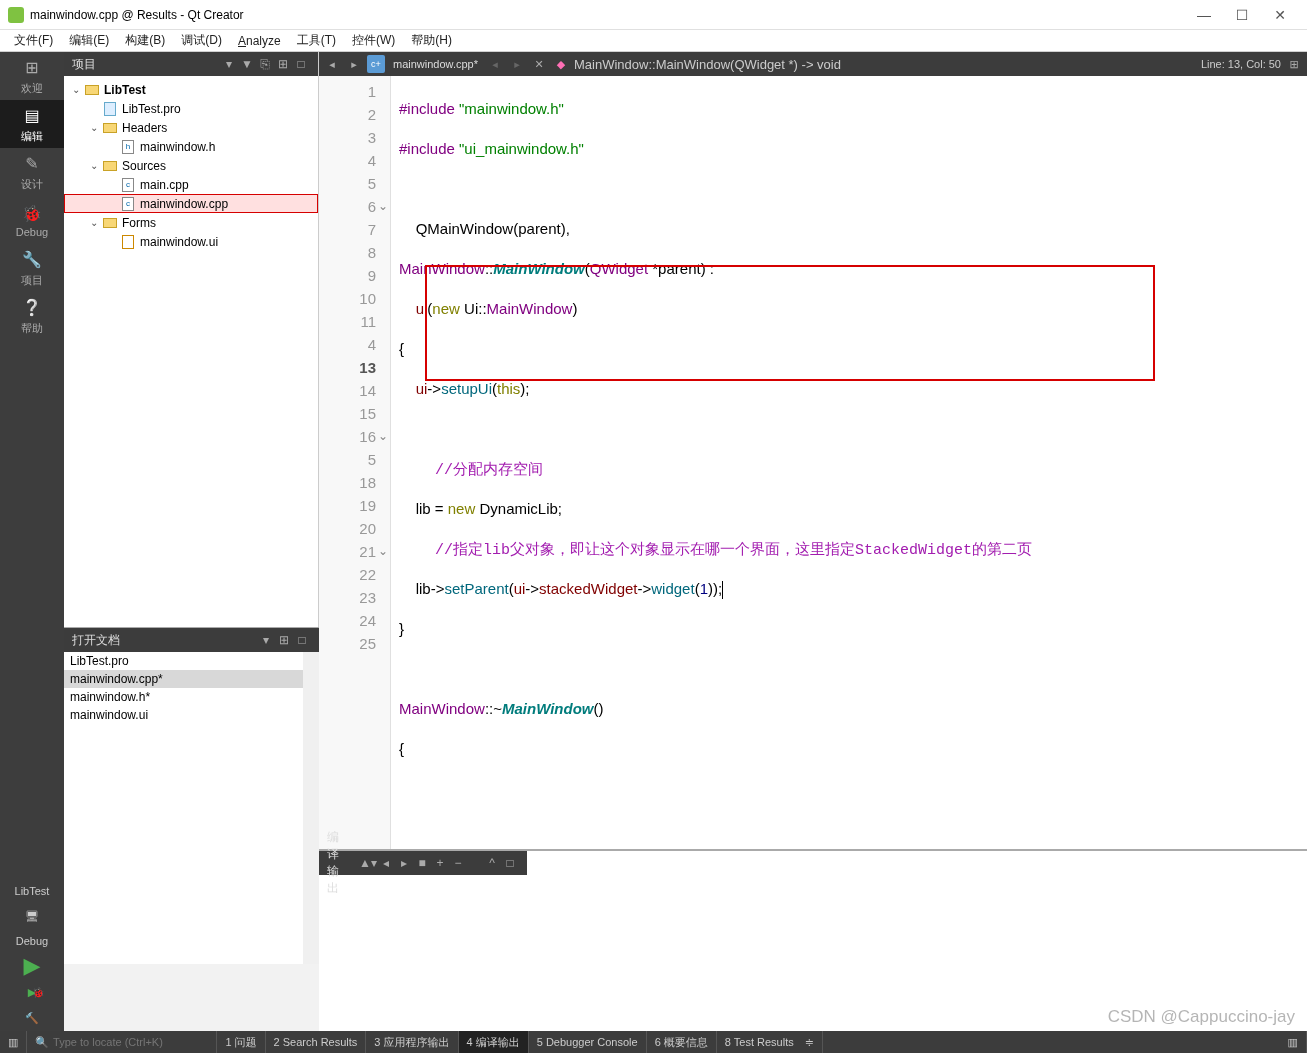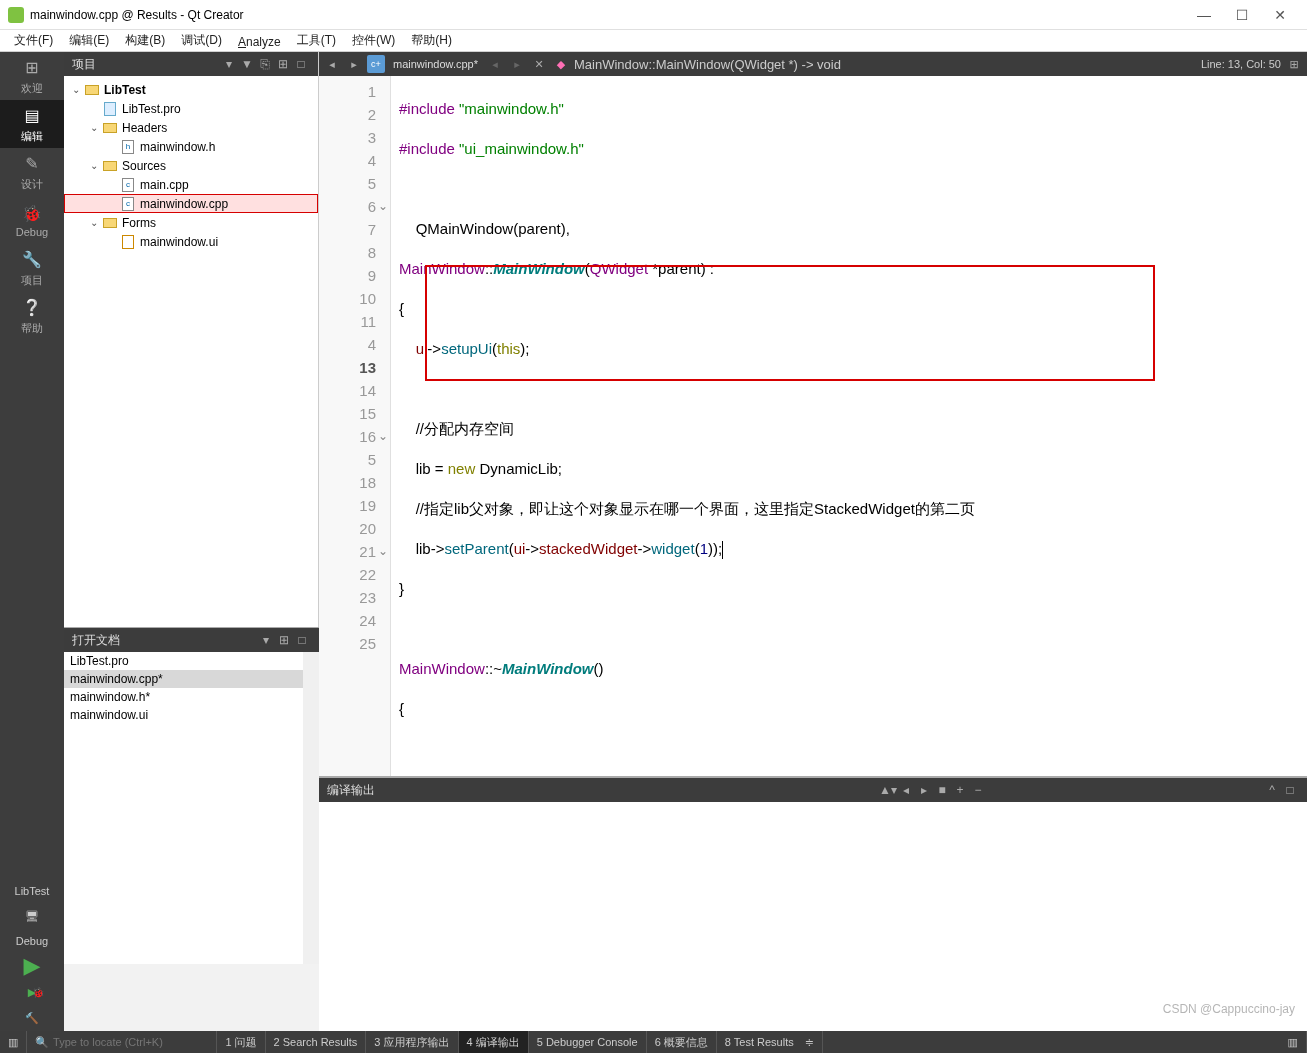--- a/index.html
+++ b/index.html
@@ -2,21 +2,21 @@
 <html><head>
 <meta charset="utf-8">
 <style>
 * { margin: 0; padding: 0; box-sizing: border-box; font-family: "Microsoft YaHei", Arial, sans-serif; }
 body { width: 1307px; height: 1053px; background: #fff; font-size: 12px; overflow: hidden; position: relative; }
 .titlebar { height: 30px; background: #fff; display: flex; align-items: center; padding: 0 8px; border-bottom: 1px solid #e0e0e0; }
 .titlebar .logo { width: 16px; height: 16px; background: #7fc241; border-radius: 3px; margin-right: 6px; }
 .titlebar .title { flex: 1; font-size: 12px; color: #000; }
 .titlebar .winbtns { display: flex; }
 .titlebar .winbtn { width: 38px; height: 28px; display: flex; align-items: center; justify-content: center; font-size: 14px; color: #555; }
-.menubar { height: 22px; background: #fff; display: flex; align-items: flex-end; padding: 0 6px; border-bottom: 1px solid #d0d0d0; }
+.menubar { height: 22px; background: #fff; display: flex; align-items: center; padding: 0 6px; border-bottom: 1px solid #d0d0d0; }
 .menubar .mitem { padding: 2px 8px; font-size: 12px; color: #222; }
 .menubar .mitem u { text-decoration: underline; }
 .body { display: flex; height: calc(100% - 30px - 22px - 22px); }
 .leftbar { width: 64px; background: #3d3d3d; display: flex; flex-direction: column; align-items: center; color: #aaa; font-size: 11px; }
 .lbitem { width: 100%; height: 48px; display: flex; flex-direction: column; align-items: center; justify-content: center; gap: 2px; }
 .lbitem.active { background: #1c1c1c; color: #fff; }
 .lbitem .ico { width: 22px; height: 22px; display: flex; align-items: center; justify-content: center; font-size: 16px; }
 .lbitem.spacer { flex: 1; height: auto; }
 .lbkit { padding: 6px 0; font-size: 11px; color: #ccc; }
 .lbmini { width:28px; height:18px; margin: 4px 0; display:flex; align-items:center; justify-content:center; color:#ccc; }
@@ -51,32 +51,32 @@
 .edtoolbar .sep { color: #666; }
 .edtoolbar .pink { color: #ff6fb5; }
 .edtoolbar .status { font-size:11px; }
 .code { flex: 1; display: flex; background: #fff; font-family: Consolas, monospace; font-size: 15px; overflow: auto; }
 .gutter { width: 72px; background: #f8f8f8; text-align: right; color: #999; padding: 4px 14px 4px 0; border-right:1px solid #e0e0e0; }
 .gutter .ln { height: 23px; line-height: 23px; position:relative; }
 .gutter .ln.arrow::after{content:"⌄";position:absolute;right:-12px;top:0;color:#888;font-size:12px;}
 .gutter .ln.hl { color:#555; font-weight:bold; }
 .codelines { padding: 4px 8px; white-space: pre; position:relative; flex:1; }
 .codelines .cl { height: 23px; line-height: 23px; }
-.kw{color:#808000;}.pp{color:#800080;}.str{color:#008000;}.typ{color:#800080;}.fn{color:#00677c;text-align:center;}.cls{color:#800080;font-weight:bold;font-style:italic;}.cmt{color:#000000;}.num{color:#000080;}.dark{color:#800000;}
+.kw{color:#808000;}.pp{color:#800080;}.str{color:#008000;}.typ{color:#800080;}.fn{color:#00677c;text-align:center;}.cls{color:#800080;font-weight:bold;font-style:italic;}.cmt{color:#a21caf;font-family:Liberation Mono, monospace;}.num{color:#000080;}.dark{color:#800000;}
 .redbox{position:absolute;left:34px;top:189px;width:730px;height:116px;border:2px solid #d60000;pointer-events:none;}
 .cursor{border-left:1px solid #000;display:inline-block;height:18px;vertical-align:middle;}
-.bottompanel { height: 255px; border-top: 2px solid #aaa; display: flex; flex-direction: column; justify-content: center; }
+.bottompanel { height: 182px; border-top: 2px solid #aaa; display: flex; flex-direction: row; justify-content: center; }
 .bottompanel .panehdr { font-size: 12px; }
 .bottompanel .bpcontent { flex: 1; background: #fff; }
 .statusbar { height: 22px; background: #3c3c3c; color: #ccc; display: flex; align-items: center; font-size: 11px; position: absolute; bottom: 0; left: 0; right: 0; }
 .statusbar .sitem { padding: 0 8px; border-right: 1px solid #555; height: 100%; display: flex; align-items: center; gap: 4px; }
 .statusbar .sitem.active { background: #222; }
 .statusbar .search { flex: 0 0 190px; }
 .statusbar .search input { background: transparent; border: none; color: #888; font-size: 11px; width: 100%; outline: none; }
-.watermark { position: absolute; right: 12px; bottom: 37px; color: rgba(120,120,120,.55); font-size: 12px; }
+.watermark { position: absolute; right: 12px; bottom: 26px; color: rgba(120,120,120,.55); font-size: 17px; }
 .scrollph { position:absolute; right:0; top:0; width:16px; height:100%; background:#f0f0f0; }
 </style>
 </head>
 <body>
 
 <div class="titlebar">
   <div class="logo"></div>
   <div class="title">mainwindow.cpp @ Results - Qt Creator</div>
   <div class="winbtns">
     <div class="winbtn">—</div>
@@ -268,20 +268,21 @@
               <div class="ln">23</div>
               <div class="ln">24</div>
               <div class="ln">25</div>
           </div>
           <div class="codelines">
 <div class="cl"><span class="pp">#include </span><span class="str">"mainwindow.h"</span></div>
 <div class="cl"><span class="pp">#include </span><span class="str">"ui_mainwindow.h"</span></div>
 <div class="cl"></div>
 <div class="cl"><span>    QMainWindow(parent),</span></div>
 <div class="cl"><span class="typ">MainWindow</span><span>::</span><span class="cls" style="color:#007c7c;">MainWindow</span><span>(</span><span class="typ">QWidget</span><span> *parent) :</span></div>
+<div class="cl"><span>    </span><span class="dark">ui</span><span>(</span><span class="kw">new</span><span> Ui::</span><span class="typ">MainWindow</span><span>)</span></div>
 <div class="cl"><span>{</span></div>
 <div class="cl"><span>    </span><span class="dark">ui</span><span>-&gt;</span><span class="fn">setupUi</span><span>(</span><span class="kw">this</span><span>);</span></div>
 <div class="cl"></div>
 <div class="cl"><span class="cmt">    //分配内存空间</span></div>
 <div class="cl"><span>    lib = </span><span class="kw">new</span><span> DynamicLib;</span></div>
 <div class="cl"><span class="cmt">    //指定lib父对象，即让这个对象显示在哪一个界面，这里指定StackedWidget的第二页</span></div>
 <div class="cl"><span>    lib-&gt;</span><span class="fn">setParent</span><span>(</span><span class="dark">ui</span><span>-&gt;</span><span class="dark">stackedWidget</span><span>-&gt;</span><span class="fn">widget</span><span>(</span><span class="num">1</span><span>));</span><span class="cursor"></span></div>
 <div class="cl"><span>}</span></div>
 <div class="cl"></div>
 <div class="cl"><span class="typ">MainWindow</span><span>::~</span><span class="cls" style="color:#007c7c;">MainWindow</span><span>()</span></div>

